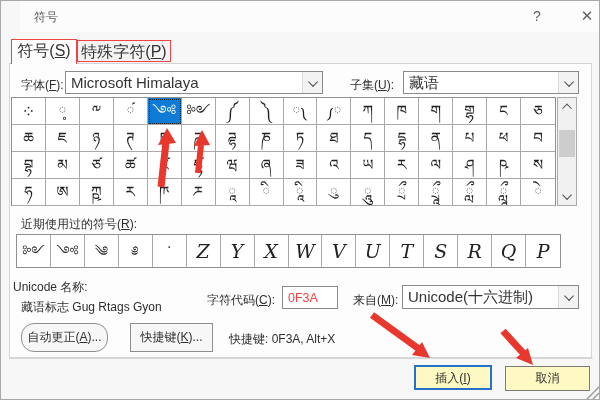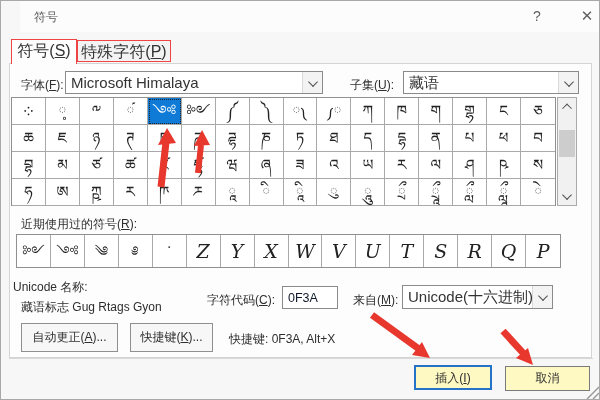--- a/index.html
+++ b/index.html
@@ -28,21 +28,21 @@
   .content{position:absolute;left:8px;top:62px;width:583px;height:295px;background:#fdfdfd;border:1px solid #d4d4d4;}
 
   .lbl{position:absolute;color:#2e2e2e;font-size:12px;white-space:nowrap;}
 
   
   .combo{position:absolute;height:23px;background:#fff;border:1px solid #8a8a8a;font-size:15px;}
   .combo .val{position:absolute;left:5px;top:0;line-height:21px;white-space:nowrap;}
   .combo .drop{position:absolute;right:0;top:0;width:20px;height:100%;background:#f3f3f3;border-left:1px solid #d9d9d9;}
   .chev{position:absolute;left:50%;top:50%;width:7px;height:7px;border-right:1.5px solid #4f4f4f;border-bottom:1.5px solid #4f4f4f;transform:translate(-50%,-65%) rotate(45deg);}
   .chev.up{transform:translate(-50%,-30%) rotate(225deg);}
-  .textbox{position:absolute;background:#fff;border:1px solid #8a8a8a;font-family:"Liberation Sans",sans-serif;font-size:12.5px;padding-left:5px;color:#0f172a;}
+  .textbox{position:absolute;background:#fff;border:1px solid #8a8a8a;font-family:"Liberation Sans",sans-serif;font-size:12.5px;padding-left:5px;color:#ef4444;}
 
   
   .symbol-grid{position:absolute;left:10px;top:96px;width:545px;height:109px;border:1px solid #909090;display:grid;grid-template-columns:repeat(16,1fr);grid-template-rows:repeat(4,27px);background:#fff;}
   .symbol-grid .cell{border-right:1px solid #a9a9a9;border-bottom:1px solid #a9a9a9;text-align:center;line-height:26px;font-size:15px;color:#222;font-family:"DejaVu Sans",sans-serif;overflow:hidden;cursor:default;}
   .symbol-grid .cell:nth-child(16n){border-right:none;}
   .symbol-grid .cell.selected{background:var(--accent_blue);color:#fff;outline:1px dotted #222;outline-offset:-2px;}
 
   
   .vscroll{position:absolute;left:556px;top:96px;width:20px;height:109px;background:#f1f1f1;border:1px solid #aaa;}
   .sbtn{position:absolute;left:0;width:100%;height:18px;background:#f1f1f1;}
@@ -193,28 +193,28 @@
       <div class="rcell latin">R</div>
       <div class="rcell latin">Q</div>
       <div class="rcell latin">P</div>
     </div>
 
   <span class="lbl" style="left:12px;top:278px;">Unicode 名称:</span>
   <span class="lbl" style="left:20px;top:298px;">藏语标志 Gug Rtags Gyon</span>
   <span class="lbl" style="left:206px;top:291px;">字符代码(<u>C</u>):</span>
   <input class="textbox" style="left: 281px; top: 285px; width: 56px; height: 23px;" value="0F3A">
   <span class="lbl" style="left:352px;top:291px;">来自(<u>M</u>):</span>
-  <div class="combo" style="left:401px;top:284px;width:151px;height:24px;">
+  <div class="combo" style="left:401px;top:284px;width:177px;height:24px;">
     <span class="val" style="line-height:22px;">Unicode(十六进制)</span>
     <span class="drop">
         <i class="chev"></i>
       </span>
   </div>
 
-  <div class="btn small" style="left:20px;top:322px;width:97px;">自动更正(<u>A</u>)...</div>
+  <div class="btn small" style="left:20px;top:322px;width:87px;border-radius:13px;">自动更正(<u>A</u>)...</div>
   <div class="btn small" style="left:129px;top:322px;width:83px;">快捷键(<u>K</u>)...</div>
   <span class="lbl" style="left:228px;top:330px;">快捷键: 0F3A, Alt+X</span>
 
   <div class="divider"></div>
 
   <div class="btn bottom-btn insert-btn">插入(<u>I</u>)</div>
   <div class="btn bottom-btn cancel-btn">取消</div>
 
   <svg class="overlay" viewBox="0 0 600 400" xmlns="http://www.w3.org/2000/svg">
     <g>

